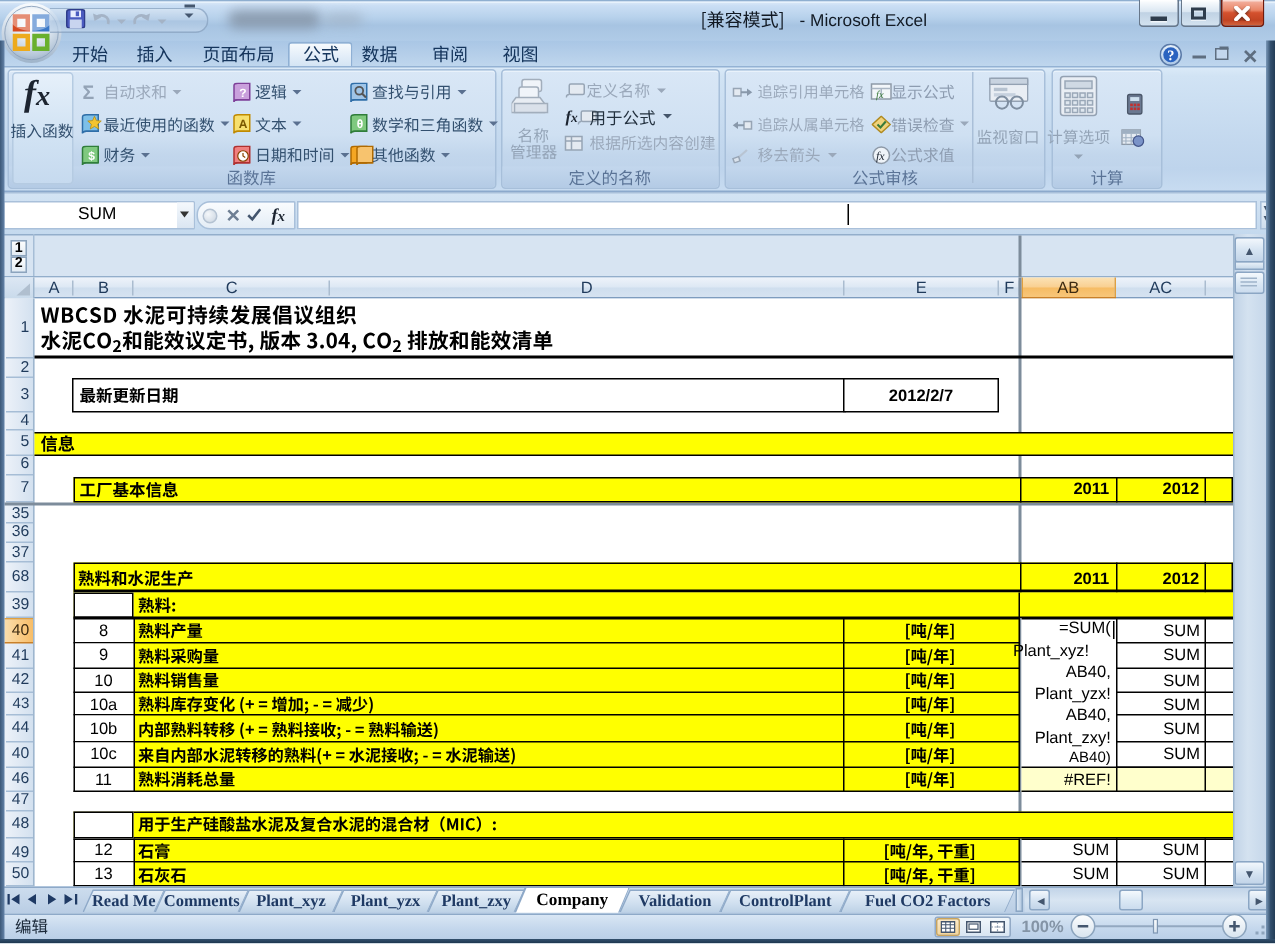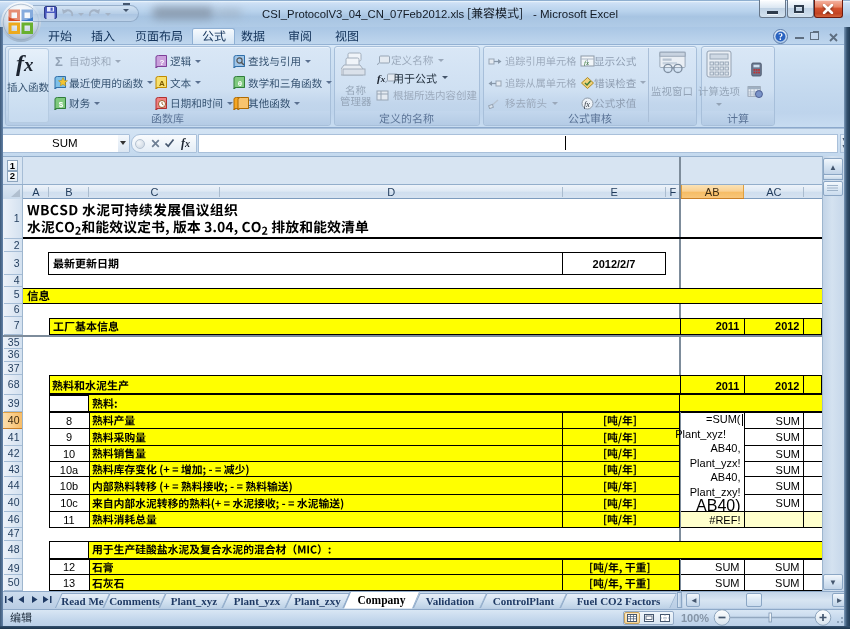--- a/index.html
+++ b/index.html
@@ -204,21 +204,20 @@
         <path id="g193" d="M72 -702H929V-638H72ZM56 -403H946V-339H56ZM341 -219 402 -194Q367 -141 315 -92Q263 -43 205 -3Q146 37 88 63Q80 49 65 32Q51 15 39 5Q95 -17 152 -52Q209 -87 259 -130Q309 -173 341 -219ZM643 -223Q678 -179 732 -136Q785 -93 846 -58Q906 -23 964 -2Q956 5 946 15Q937 26 928 37Q920 49 914 58Q856 32 795 -8Q733 -49 679 -99Q625 -148 587 -200ZM353 -667H425V80H353ZM564 -667H637V80H564ZM141 -549H846V-183H133V-243H773V-489H141ZM207 -811 273 -843Q304 -816 336 -782Q368 -748 385 -721L313 -686Q299 -712 268 -748Q238 -784 207 -811ZM723 -842 802 -815Q773 -775 739 -734Q706 -694 677 -665L611 -691Q631 -711 651 -737Q672 -764 691 -791Q710 -819 723 -842Z"></path>
         <path id="g194" d="M360 -757H945V-693H360ZM340 -206H943V-142H340ZM507 -840H578V-618H507ZM732 -840H805V-618H732ZM472 -417V-345H820V-417ZM472 -542V-472H820V-542ZM402 -599H893V-289H402ZM607 -298H680Q672 -225 655 -165Q637 -105 602 -58Q567 -11 506 23Q446 58 352 80Q347 67 335 49Q323 31 312 20Q399 2 453 -27Q508 -56 539 -95Q570 -135 585 -186Q600 -236 607 -298ZM697 -185Q729 -107 798 -55Q867 -3 966 18Q959 25 950 36Q940 47 933 58Q925 70 920 80Q813 51 741 -12Q669 -76 634 -171ZM50 -647H350V-577H50ZM175 -840H247V79H175ZM180 -602 226 -586Q216 -526 199 -461Q183 -396 163 -333Q143 -271 120 -217Q97 -163 72 -124Q68 -135 61 -148Q54 -162 46 -175Q39 -188 32 -197Q55 -230 78 -278Q100 -325 120 -380Q140 -435 155 -492Q170 -549 180 -602ZM243 -541Q252 -529 269 -502Q287 -474 306 -441Q326 -409 343 -381Q359 -353 366 -340L318 -286Q311 -306 296 -337Q281 -369 264 -403Q247 -437 231 -466Q215 -495 206 -512Z"></path>
         <path id="g195" d="M34 170V118H164V-739H34V-792H233V170Z"></path>
       </defs>
     </svg>
     <div style="position:absolute;left:0.0px;top:0.0px;width:850.0px;height:27.0px;background:linear-gradient(180deg,#e3eefa 0%,#cadef4 14%,#b8d2ec 42%,#a7c4e2 62%,#b0cbe7 100%)"></div>
     <div style="position:absolute;left:0.0px;top:0.0px;width:850.0px;height:1.2px;background:#8fafd0"></div>
     <div style="position:absolute;left:0.0px;top:1.2px;width:850.0px;height:1.2px;background:#e7f2fc"></div>
     <div style="position:absolute;left:152.0px;top:7.0px;width:62.0px;height:12.0px;background:#8493a5;border-radius:6px;filter:blur(4px);opacity:.85"></div>
     <div style="position:absolute;left:216.0px;top:9.0px;width:26.0px;height:8.0px;background:#9aa9ba;border-radius:4px;filter:blur(4px);opacity:.6"></div>
-    <div style="position:absolute;left:262px;top:6.8px;font-size:11.3px;line-height:14px;color:#121a24;white-space:pre">CSI_ProtocolV3_04_CN_07Feb2012.xls</div>
     <div style="position:absolute;left:533px;top:6.8px;font-size:11.5px;line-height:14px;color:#121a24;white-space:pre">- Microsoft Excel</div>
     <div style="position:absolute;left:759.0px;top:0.0px;width:27.0px;height:18.0px;background:linear-gradient(180deg,#fdfeff 0%,#dbe7f2 45%,#c0d2e4 50%,#d3e2ef 100%);border:1px solid #67778a;border-top:none;border-radius:0 0 3px 3px;box-shadow:inset 0 1px 0 rgba(255,255,255,.55);"></div>
     <div style="position:absolute;left:767px;top:11px;width:11px;height:3px;background:#2e3c4c;box-shadow:0 1px 0 rgba(255,255,255,.7)"></div>
     <div style="position:absolute;left:787.0px;top:0.0px;width:27.0px;height:18.0px;background:linear-gradient(180deg,#fdfeff 0%,#dbe7f2 45%,#c0d2e4 50%,#d3e2ef 100%);border:1px solid #67778a;border-top:none;border-radius:0 0 3px 3px;box-shadow:inset 0 1px 0 rgba(255,255,255,.55);"></div>
     <div style="position:absolute;left:794px;top:4.5px;width:10px;height:8px;border:2px solid #2e3c4c;box-shadow:0 1px 0 rgba(255,255,255,.6)"></div>
     <div style="position:absolute;left:814.0px;top:0.0px;width:29.0px;height:18.0px;background:linear-gradient(180deg,#f4b5a5 0%,#e98566 40%,#d4512e 50%,#c24423 80%,#d3653e 100%);border:1px solid #6e1a0d;border-top:none;border-radius:0 0 3px 3px;box-shadow:inset 0 1px 0 rgba(255,255,255,.55);"></div>
     <svg style="position:absolute;left:822px;top:4px" width="12" height="10" viewBox="0 0 12 10">
       <path d="M2 1 L10 9 M10 1 L2 9" stroke="#fff" stroke-width="2.6" stroke-linecap="round" style="filter:drop-shadow(0 1px 1px rgba(0,0,0,.5))"></path>
     </svg>
     <div style="position:absolute;left:0.0px;top:27.0px;width:850.0px;height:17.5px;background:linear-gradient(180deg,#a9c6e5 0%,#b7d0ea 60%,#c0d7ee 100%)"></div>
@@ -1228,21 +1227,21 @@
     <div style="position:absolute;left:88.5px;top:559.0px;width:1.0px;height:31.5px;background:#000"></div>
     <div style="position:absolute;left:562.0px;top:559.0px;width:1.0px;height:31.5px;background:#000"></div>
     <div style="position:absolute;left:678.7px;top:559.0px;width:1.2px;height:31.5px;background:#000"></div>
     <div style="position:absolute;left:680.5px;top:412.0px;width:63.0px;height:99.8px;background:#fff"></div>
     <div style="position:absolute;right:109.5px;top:412.45px;font-size:11.0px;line-height:14.3px;white-space:pre;">=SUM(</div>
     <div style="position:absolute;right:124px;top:426.95px;font-size:11.0px;line-height:14.3px;white-space:pre;">Plant_xyz!</div>
     <div style="position:absolute;right:109.5px;top:441.45px;font-size:11.0px;line-height:14.3px;white-space:pre;">AB40,</div>
     <div style="position:absolute;right:109.5px;top:455.95px;font-size:11.0px;line-height:14.3px;white-space:pre;">Plant_yzx!</div>
     <div style="position:absolute;right:109.5px;top:470.45px;font-size:11.0px;line-height:14.3px;white-space:pre;">AB40,</div>
     <div style="position:absolute;right:109.5px;top:484.95px;font-size:11.0px;line-height:14.3px;white-space:pre;">Plant_zxy!</div>
-    <div style="position:absolute;right:109.5px;top:499.45px;font-size:16px;line-height:14.3px;white-space:pre;">AB40)</div>
+    <div style="position:absolute;right:109.5px;top:499.45px;font-size:10px;line-height:14.3px;white-space:pre;">AB40)</div>
     <div style="position:absolute;left:741.5px;top:413.5px;width:1.0px;height:12.5px;background:#000"></div>
     <div style="position:absolute;right:50.0px;top:413.55px;font-size:11.0px;line-height:14.3px;white-space:pre;">SUM</div>
     <div style="position:absolute;left:744.0px;top:428.4px;width:78.0px;height:1.0px;background:#000"></div>
     <div style="position:absolute;right:50.0px;top:430.30px;font-size:11.0px;line-height:14.3px;white-space:pre;">SUM</div>
     <div style="position:absolute;left:744.0px;top:444.5px;width:78.0px;height:1.0px;background:#000"></div>
     <div style="position:absolute;right:50.0px;top:446.60px;font-size:11.0px;line-height:14.3px;white-space:pre;">SUM</div>
     <div style="position:absolute;left:744.0px;top:461.0px;width:78.0px;height:1.0px;background:#000"></div>
     <div style="position:absolute;right:50.0px;top:462.50px;font-size:11.0px;line-height:14.3px;white-space:pre;">SUM</div>
     <div style="position:absolute;left:744.0px;top:476.3px;width:78.0px;height:1.0px;background:#000"></div>
     <div style="position:absolute;right:50.0px;top:478.75px;font-size:11.0px;line-height:14.3px;white-space:pre;">SUM</div>

